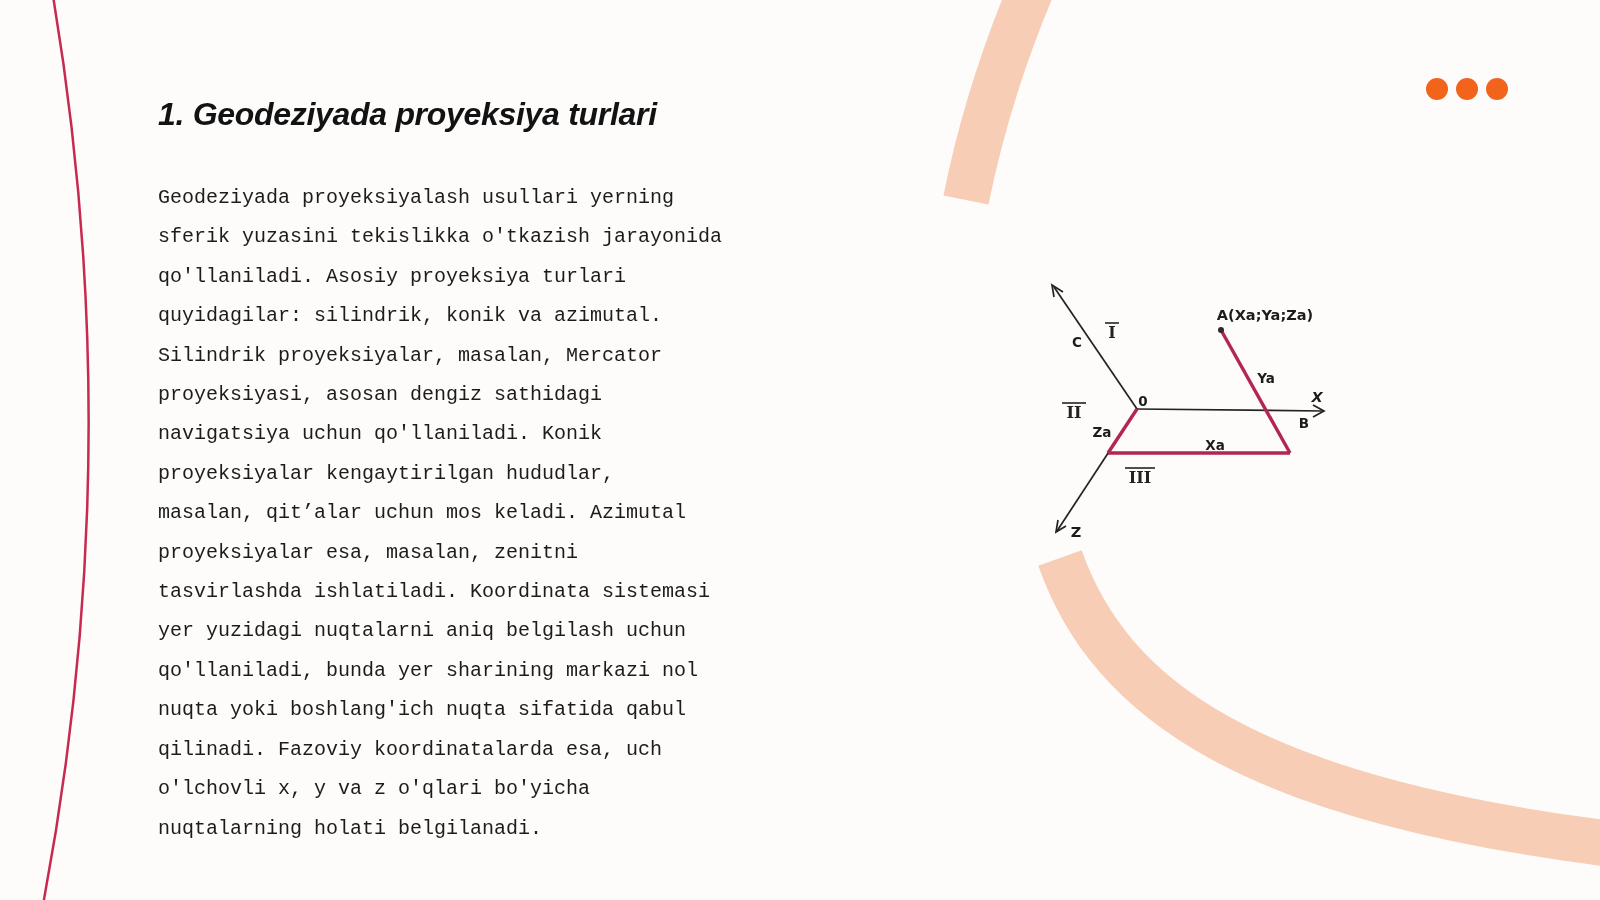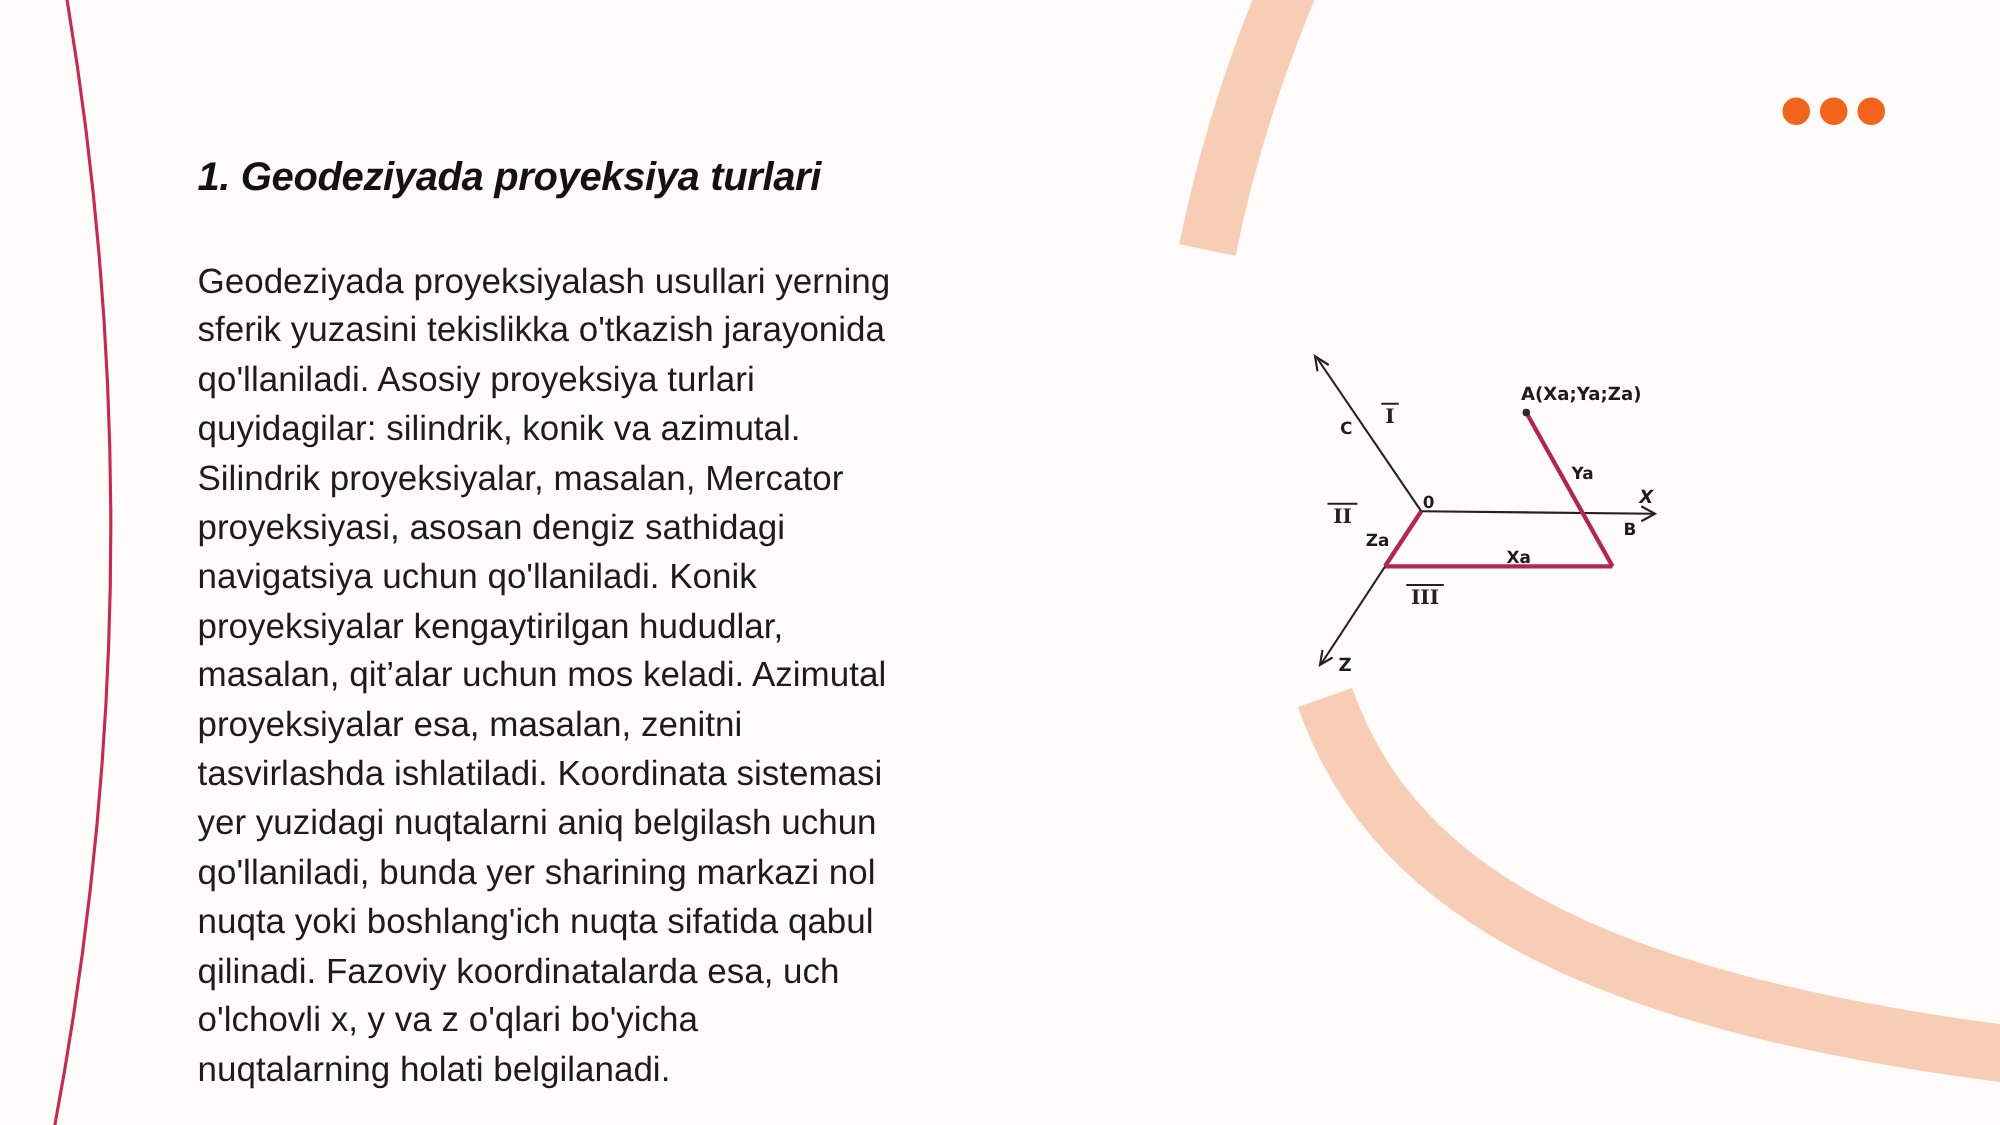--- a/index.html
+++ b/index.html
@@ -9,31 +9,32 @@
     width:1600px; height:900px;
     background:var(--bg, #fdfcfb);
     overflow:hidden;
     font-family:"Liberation Sans", sans-serif;
   }
   .decor-svg { position:absolute; left:0; top:0; }
   .curve-left { fill:none; stroke:var(--left-curve,#c7294f); stroke-width:2.5; }
   .arc-peach  { fill:none; stroke:var(--peach,#f8cdb5); stroke-width:46; }
   .dots { position:absolute; left:1426px; top:78px; display:flex; gap:8px; }
   .dot  { width:22px; height:22px; border-radius:50%; background:var(--accent-orange,#f2641c); }
-  .content { position:absolute; left:158px; top:123px; width:760px; }
+  .content { position:absolute; left:158px; top:96px; width:760px; }
   .title {
     margin:0;
     font-size:32px; font-weight:bold; font-style:italic;
     color:#121212; letter-spacing:-0.3px;
   }
   .body-text {
     margin:45px 0 0 0;
-    font-size:28px; line-height:39.4px;
+    font-size:20px; line-height:39.4px;
     color:var(--ink,#1c1c1c);
     white-space:pre-line;
+    font-family:Liberation Mono, monospace;
   }
   .figure-svg { position:absolute; left:1025px; top:265px; }
   .axis  { fill:none; stroke:#222222; stroke-width:1.7; }
   .red   { fill:none; stroke:var(--diagram-red,#b22555); stroke-width:3.4; }
   .ovl   { stroke:#222222; stroke-width:1.6; }
   .dlabel {
     font-family:"DejaVu Sans", sans-serif;
     font-size:13.5px; font-weight:bold; fill:#1c1c1c;
   }
   .dlabel-lg { font-size:14.5px; }

